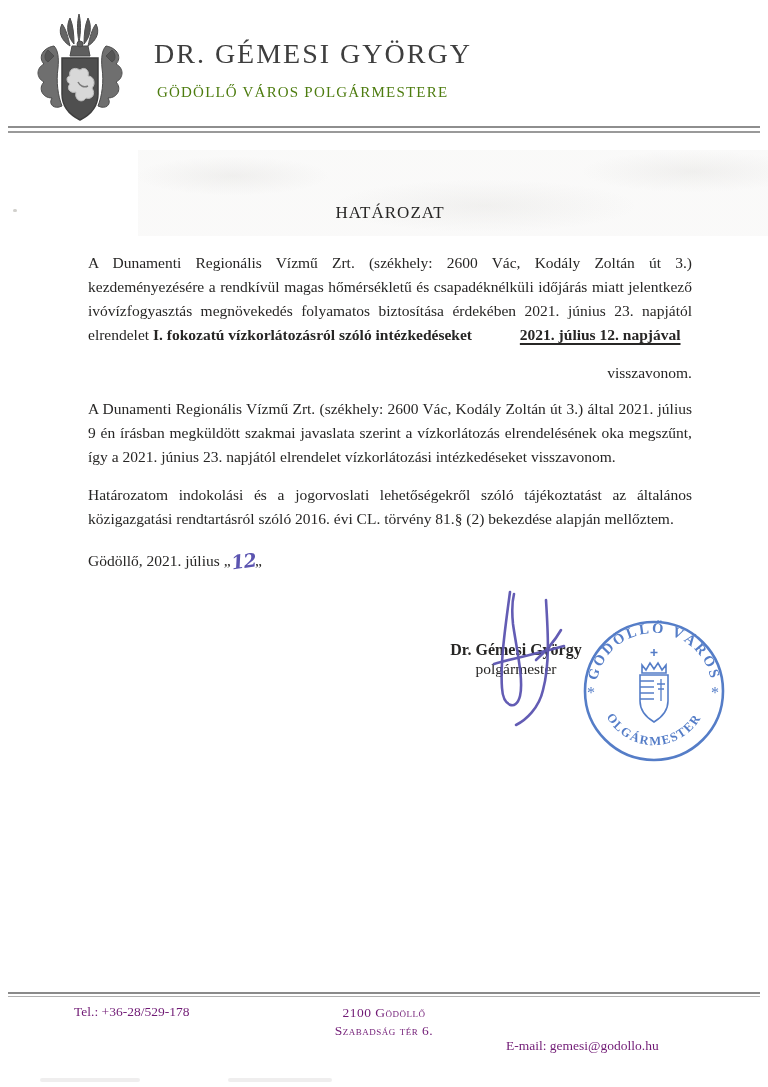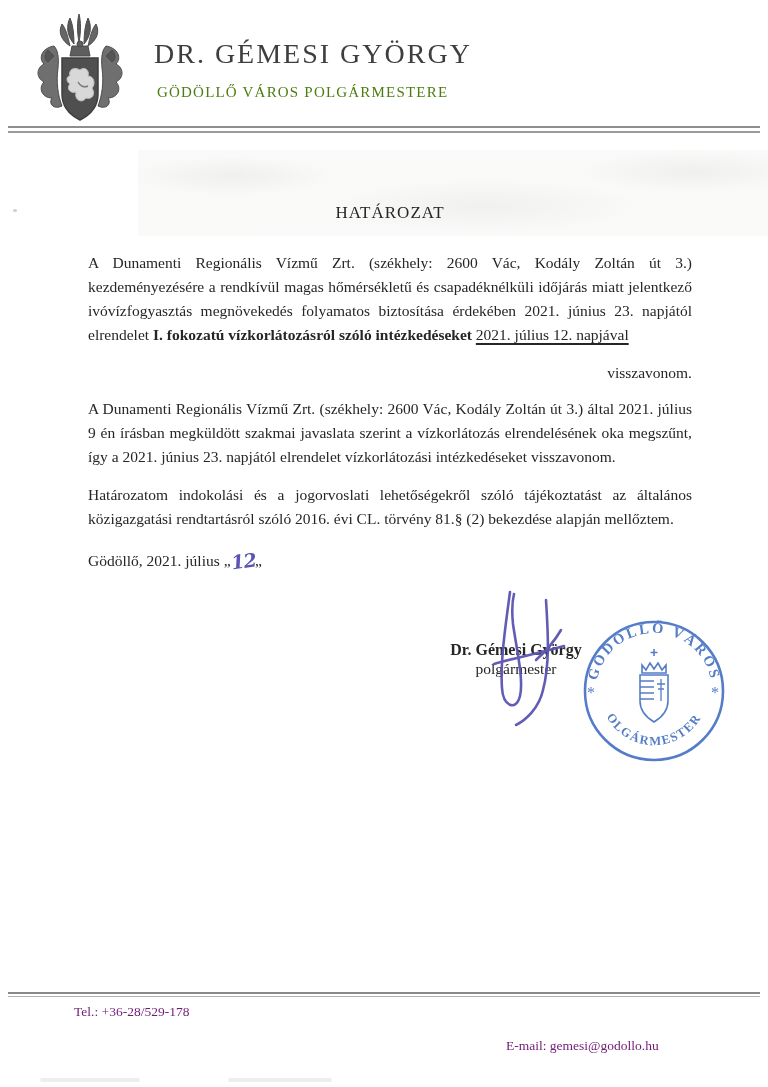--- a/index.html
+++ b/index.html
@@ -21,21 +21,21 @@
       radial-gradient(ellipse 160px 30px at 88% 25%, rgba(125,120,110,.08), transparent 70%),
       linear-gradient(rgba(150,145,135,.05), rgba(150,145,135,.05));}
   .speck{position:absolute;left:13px;top:209px;width:4px;height:3px;background:#9a968e;opacity:.45;border-radius:2px;}
 
   
   .content{position:absolute;left:88px;top:201px;width:604px;font-size:15.5px;line-height:24px;text-align:justify;}
   .title{text-align:center;font-weight:normal;font-size:17px;letter-spacing:1px;margin:0 0 26px 0;}
   .content p{margin:0 0 14px 0;}
   .center-bold{text-align:right;font-weight:normal;margin:8px 0 12px 0 !important;}
   .bold{font-weight:bold;margin-top:35px;}
-  .boldu{font-weight:normal;text-decoration:underline;text-decoration-thickness:1.5px;text-underline-offset:3px;}
+  .boldu{font-weight:bold;text-decoration:underline;text-decoration-thickness:1.5px;text-underline-offset:3px;margin-left:44px;}
   .date-line{margin-top:16px !important;text-align:left;}
   .hand{color:#5b54b0;font-style:italic;font-family:"DejaVu Serif",serif;font-size:19px;
         display:inline-block;transform:rotate(-8deg) translateY(2px);letter-spacing:-1px;font-weight:bold;}
 
   
   .sig{position:absolute;left:433px;top:641px;width:166px;text-align:center;}
   .sig-name{font-weight:bold;font-size:16px;white-space:nowrap;}
   .sig-role{font-size:15.5px;margin-top:1px;}
   .ink{position:absolute;left:466px;top:584px;width:118px;height:152px;pointer-events:none;}
   .stamp{position:absolute;left:581px;top:618px;width:146px;height:146px;opacity:.88;}
@@ -138,17 +138,21 @@
       <path d="M73 38 v-7 M69.5 34.5 h7"></path>
       <path d="M61 55 L61 47 L65 52 L69 45 L73 51 L77 45 L81 52 L85 47 L85 55 Z"></path>
       <path d="M59 57 h28 v26 c0 12 -9 18 -14 21 c-5 -3 -14 -9 -14 -21 Z"></path>
       <path d="M59 63 h14 M59 69 h14 M59 75 h14 M59 81 h14" stroke-width="1.3"></path>
       <path d="M80 61 v22 M76 66 h8 M77 71 h6" stroke-width="1.3"></path>
     </g>
   </svg>
 
   <div class="frule"></div>
   <div class="ffoot ftel">Tel.: +36-28/529-178</div>
+  <div class="ffoot fcity">
+    <div>2100 Gödöllő</div>
+    <div>Szabadság tér 6.</div>
+  </div>
   <div class="ffoot femail">E-mail: gemesi@godollo.hu</div>
 
   <div class="smudge a"></div>
   <div class="smudge b"></div>
 </div>
 
 </body></html>

